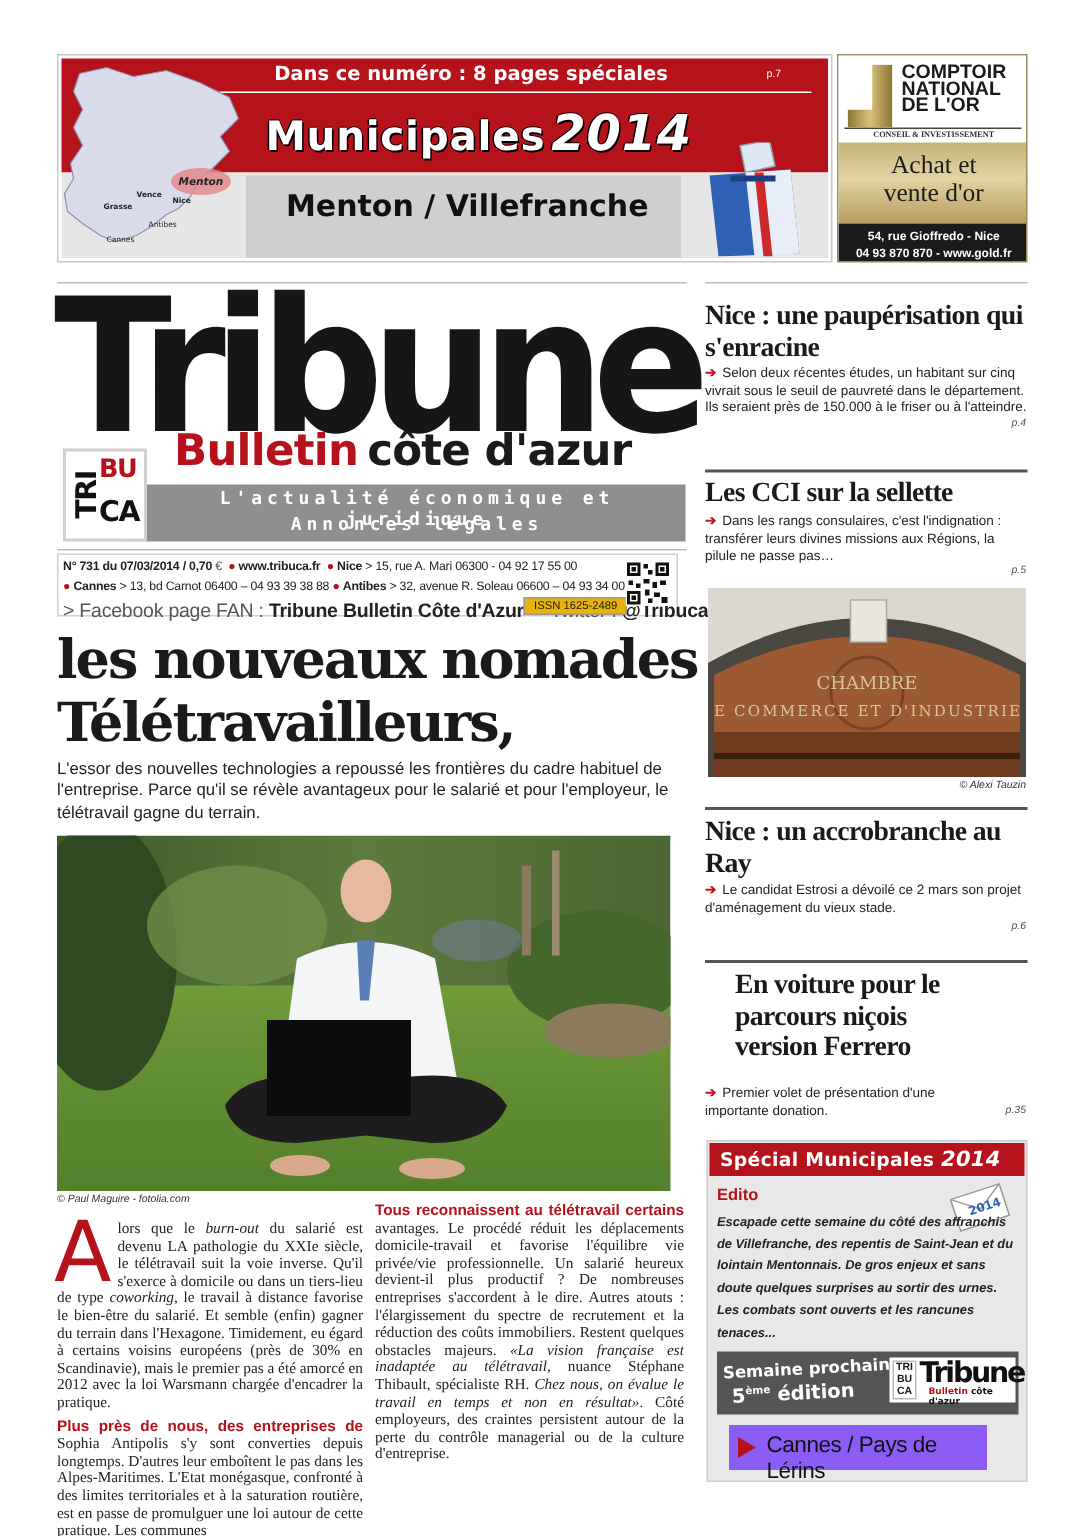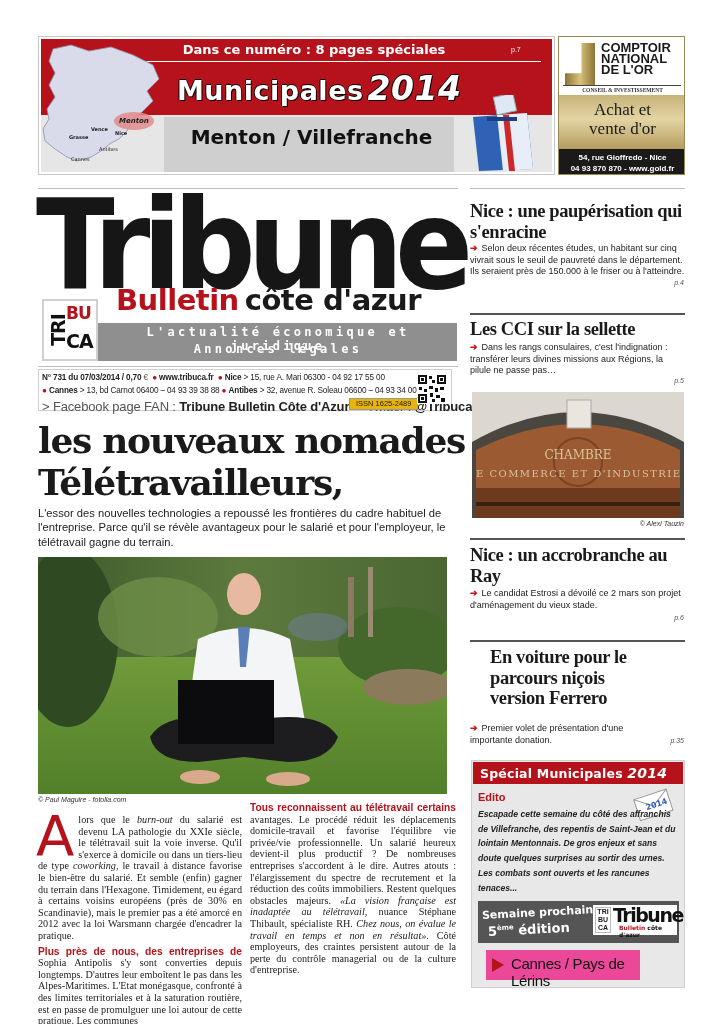--- a/index.html
+++ b/index.html
@@ -118,21 +118,21 @@
   #special .envelope { position: absolute; left: 160px; top: 25px; }
   #special .next { position: absolute; left: 6px; top: 140px; width: 201px; height: 42px; background: #555; }
   #special .next-l1 { position: absolute; left: 10px; top: 148px; color: #fff; font-weight: bold; font-size: 11px; font-family: "DejaVu Sans", sans-serif; transform: rotate(-3deg); transform-origin: left; }
   #special .next-l2 { position: absolute; left: 16px; top: 163px; color: #fff; font-weight: bold; font-size: 13px; font-family: "DejaVu Sans", sans-serif; transform: rotate(-3deg); transform-origin: left; }
   #special .next-l2 sup { font-size: 7px; }
   #special .mini-logo { position: absolute; left: 121px; top: 144px; width: 84px; height: 30px; background: #fff; }
   #special .mini-logo .t { position: absolute; left: 20px; top: -1px; font-family: "DejaVu Sans", sans-serif; font-weight: bold; font-size: 19px; letter-spacing: -1.5px; color: #111; }
   #special .mini-logo .b { position: absolute; left: 26px; top: 19px; font-family: "DejaVu Sans", sans-serif; font-weight: bold; font-size: 6px; color: #b5121b; }
   #special .mini-logo .b span { color: #111; }
   #special .mini-logo .mt { position: absolute; left: 2px; top: 2px; width: 16px; height: 26px; border: 1px solid #bbb; font-size: 7px; font-weight: bold; line-height: 8px; text-align: center; }
-  #special .cannes { position: absolute; left: 14px; top: 189px; width: 154px; height: 30px; background: #ec4899; }
+  #special .cannes { position: absolute; left: 14px; top: 189px; width: 172px; height: 30px; background: #8b5cf6; }
   #special .cannes .tri { position: absolute; left: 6px; top: 8px; width: 0; height: 0; border-left: 12px solid #b5121b; border-top: 7px solid transparent; border-bottom: 7px solid transparent; }
   #special .cannes .label { position: absolute; left: 25px; top: 5px; font-size: 15px; color: #111; font-family: "Liberation Sans", sans-serif; letter-spacing: -0.3px; }
 </style>
 </head>
 <body>
 
 <div id="banner" class="abs">
   <div class="red"></div>
   <div class="grey"></div>
   <div class="grey-box"></div>

